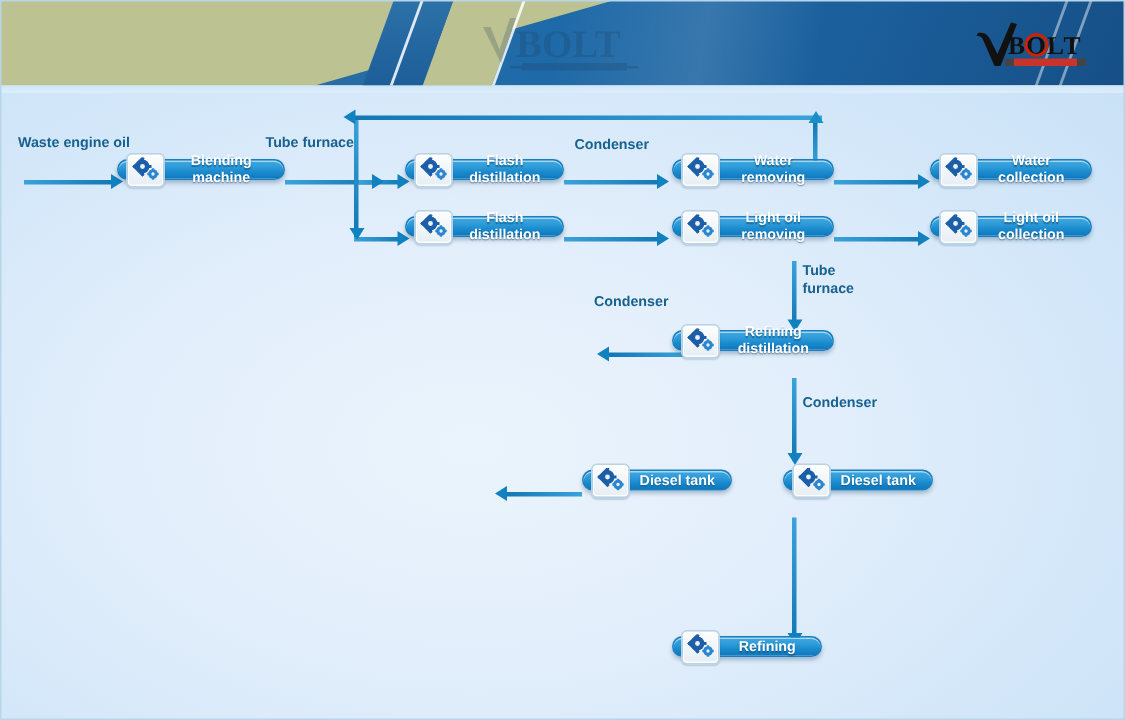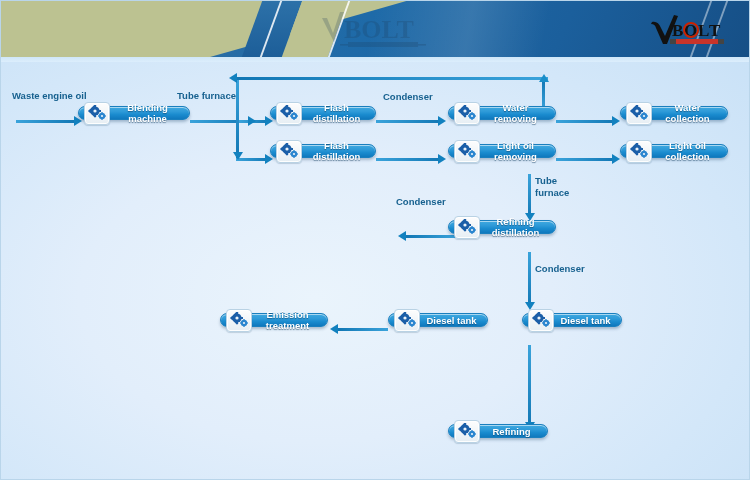--- a/index.html
+++ b/index.html
@@ -444,42 +444,20 @@
             <circle cx="14" cy="11" r="3.2"></circle>
             <rect x="13.2" y="7.2" width="1.6" height="7.6"></rect>
             <rect x="10.2" y="10.2" width="7.6" height="1.6"></rect>
           </g>
         <circle cx="14" cy="11" r="1.1" fill="#eaf2f8"></circle>
       </svg>
     </span>
     <span class="lbl">Diesel tank</span>
   </div>
 
-  <div class="node" style="left:220px; top:313px; width:108px;">
-    <span class="ico">
-      <svg width="19" height="16" viewBox="0 0 19 16">
-        <g fill="#1c5fa8">
-            <circle cx="7" cy="6" r="4.6"></circle>
-            <rect x="6" y="0" width="2" height="12"></rect>
-            <rect x="1" y="5" width="12" height="2"></rect>
-            <rect x="2.2" y="1.2" width="2" height="9.6" transform="rotate(45 7 6)"></rect>
-            <rect x="2.2" y="1.2" width="2" height="9.6" transform="rotate(-45 7 6)"></rect>
-          </g>
-        <circle cx="7" cy="6" r="1.6" fill="#eaf2f8"></circle>
-        <g fill="#2b86cf">
-            <circle cx="14" cy="11" r="3.2"></circle>
-            <rect x="13.2" y="7.2" width="1.6" height="7.6"></rect>
-            <rect x="10.2" y="10.2" width="7.6" height="1.6"></rect>
-          </g>
-        <circle cx="14" cy="11" r="1.1" fill="#eaf2f8"></circle>
-      </svg>
-    </span>
-    <span class="lbl">Emission
-treatment</span>
-  </div>
 
   <div class="node" style="left:448px; top:424px; width:100px;">
     <span class="ico">
       <svg width="19" height="16" viewBox="0 0 19 16">
         <g fill="#1c5fa8">
             <circle cx="7" cy="6" r="4.6"></circle>
             <rect x="6" y="0" width="2" height="12"></rect>
             <rect x="1" y="5" width="12" height="2"></rect>
             <rect x="2.2" y="1.2" width="2" height="9.6" transform="rotate(45 7 6)"></rect>
             <rect x="2.2" y="1.2" width="2" height="9.6" transform="rotate(-45 7 6)"></rect>

